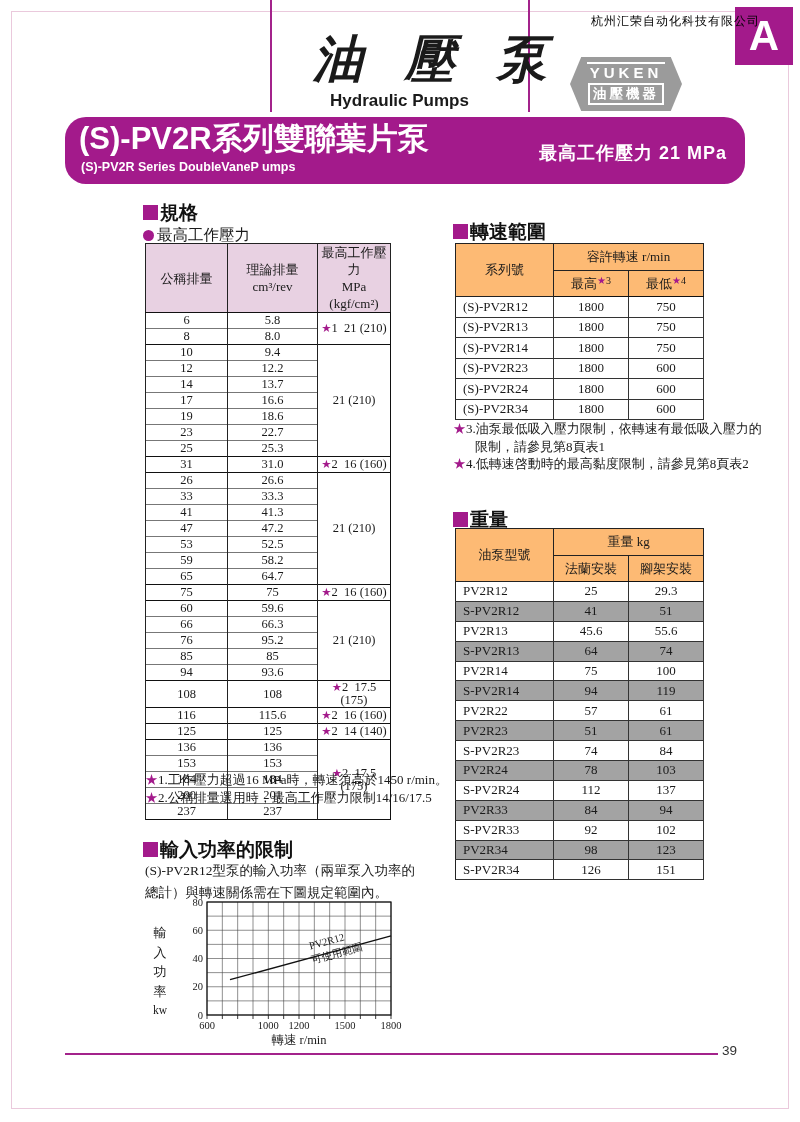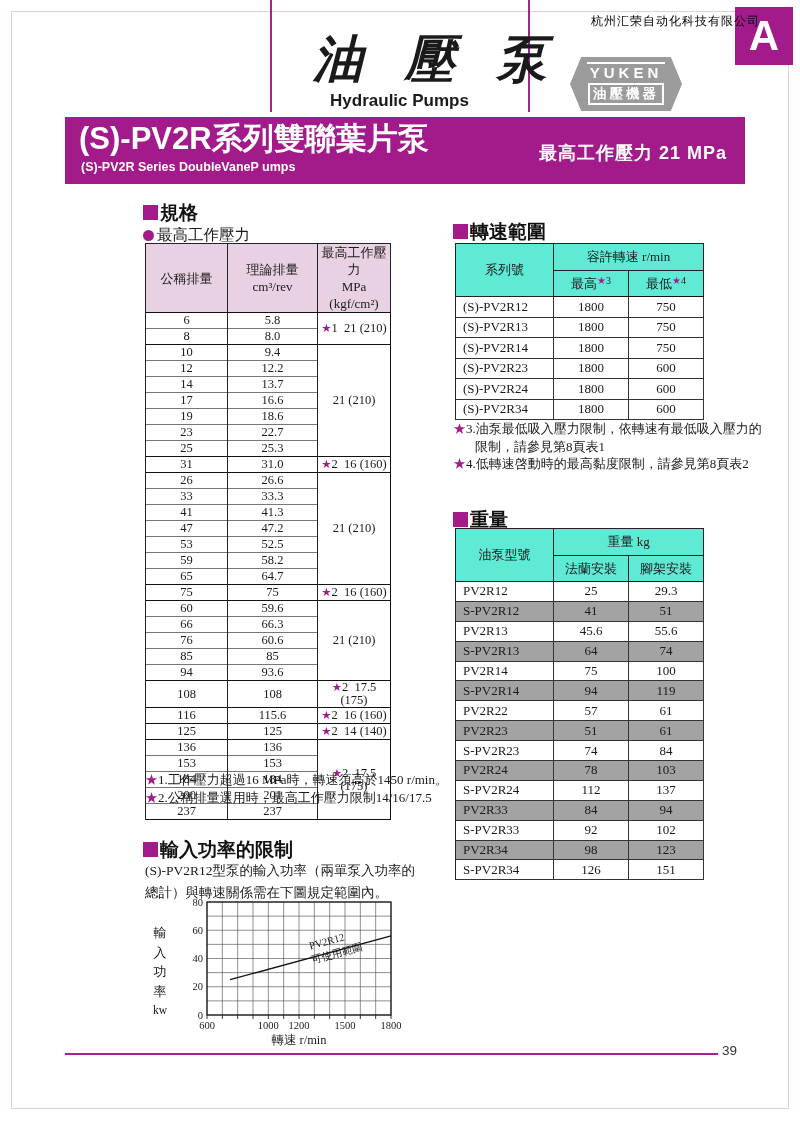--- a/index.html
+++ b/index.html
@@ -21,21 +21,21 @@
             font:bold 17px "Liberation Sans","DejaVu Sans",sans-serif;}
   
   .logo{left:570px;top:57px;width:112px;height:54px;background:#9b9b9b;color:#fff;text-align:center;
         clip-path:polygon(0 50%,10% 0,90% 0,100% 50%,90% 100%,10% 100%);
         font-family:"Liberation Sans","DejaVu Sans",sans-serif;}
   .logo-rule{margin:5px 17px 1px;height:2px;background:#fff;}
   .logo-yuken{font-weight:bold;font-size:15px;letter-spacing:4px;line-height:16px;}
   .logo-cn{display:inline-block;border:2px solid #fff;margin-top:2px;padding:0 3px;
            font-weight:bold;font-size:13.5px;letter-spacing:3px;line-height:18px;}
   
-  .series-bar{left:65px;top:117px;width:680px;height:67px;background:#a31a8b;color:#fff;}
+  .series-bar{left:65px;top:117px;width:680px;height:67px;background:#a31a8b;color:#fff;border-radius:21px;}
   .series-title{position:absolute;left:14px;top:1px;
                 font:bold 31px "Liberation Sans","DejaVu Sans",sans-serif;white-space:nowrap;}
   .series-sub{position:absolute;left:16px;top:43px;
               font:bold 12.5px "Liberation Sans","DejaVu Sans",sans-serif;}
   .series-pressure{position:absolute;right:18px;top:24px;
                    font:bold 18px "Liberation Sans","DejaVu Sans",sans-serif;letter-spacing:1px;}
   
   .sec{font:bold 19px "Liberation Sans","DejaVu Sans",sans-serif;color:#111;white-space:nowrap;}
   .sqr{display:inline-block;width:15px;height:15px;background:#a31a8b;margin-right:2px;
        vertical-align:-1px;}
@@ -48,21 +48,21 @@
   .star{color:#a31a8b;}
   .spec-tbl{left:145px;top:243px;width:245px;border:1.6px solid #111;}
   .spec-tbl th{background:#e8d1e2;border:1px solid #222;border-bottom:1.6px solid #111;
                height:52px;font-size:13px;line-height:17px;}
   .spec-tbl td{height:15px;font-size:12.5px;line-height:13px;
                border-left:1px solid #222;border-top:1px solid #777;}
   .spec-tbl tr.gstart td{border-top:1.6px solid #111;}
   .spec-tbl td.pcell{font-size:12.5px;}
   .spec-tbl td.pcell .star{font-size:11.5px;}
   .rt-tbl{width:248px;border:1.6px solid #111;font-size:13px;}
-  .rt-tbl th{background:#5eead4;border:1px solid #222;font-size:13px;font-family:Liberation Serif, serif;}
+  .rt-tbl th{background:#fdba74;border:1px solid #222;font-size:13px;font-family:Liberation Serif, serif;}
   .rt-tbl thead tr:first-child th{height:26px;}
   .rt-tbl thead tr:last-child th{height:25px;border-bottom:1.6px solid #111;}
   .rt-tbl td{border:1px solid #333;border-left:1px solid #222;}
   .speed-tbl td{height:19.5px;}
   .wt-tbl td{height:18.9px;}
   .rt-tbl td:first-child{text-align:left;padding-left:7px;}
   .wt-tbl tr.alt{background:#a3a3a3;}
   sup.starref{font-size:10px;vertical-align:4px;}
   
   .notes{font-size:13px;line-height:17.5px;white-space:nowrap;}
@@ -199,21 +199,21 @@
           <td>60</td>
           <td>59.6</td>
           <td class="pcell" rowspan="5">21 (210)</td>
         </tr>
         <tr>
           <td>66</td>
           <td>66.3</td>
         </tr>
         <tr>
           <td>76</td>
-          <td>60.6</td>
+          <td>95.2</td>
         </tr>
         <tr>
           <td>85</td>
           <td>85</td>
         </tr>
         <tr>
           <td>94</td>
           <td>93.6</td>
         </tr>
         <tr class="gstart">

